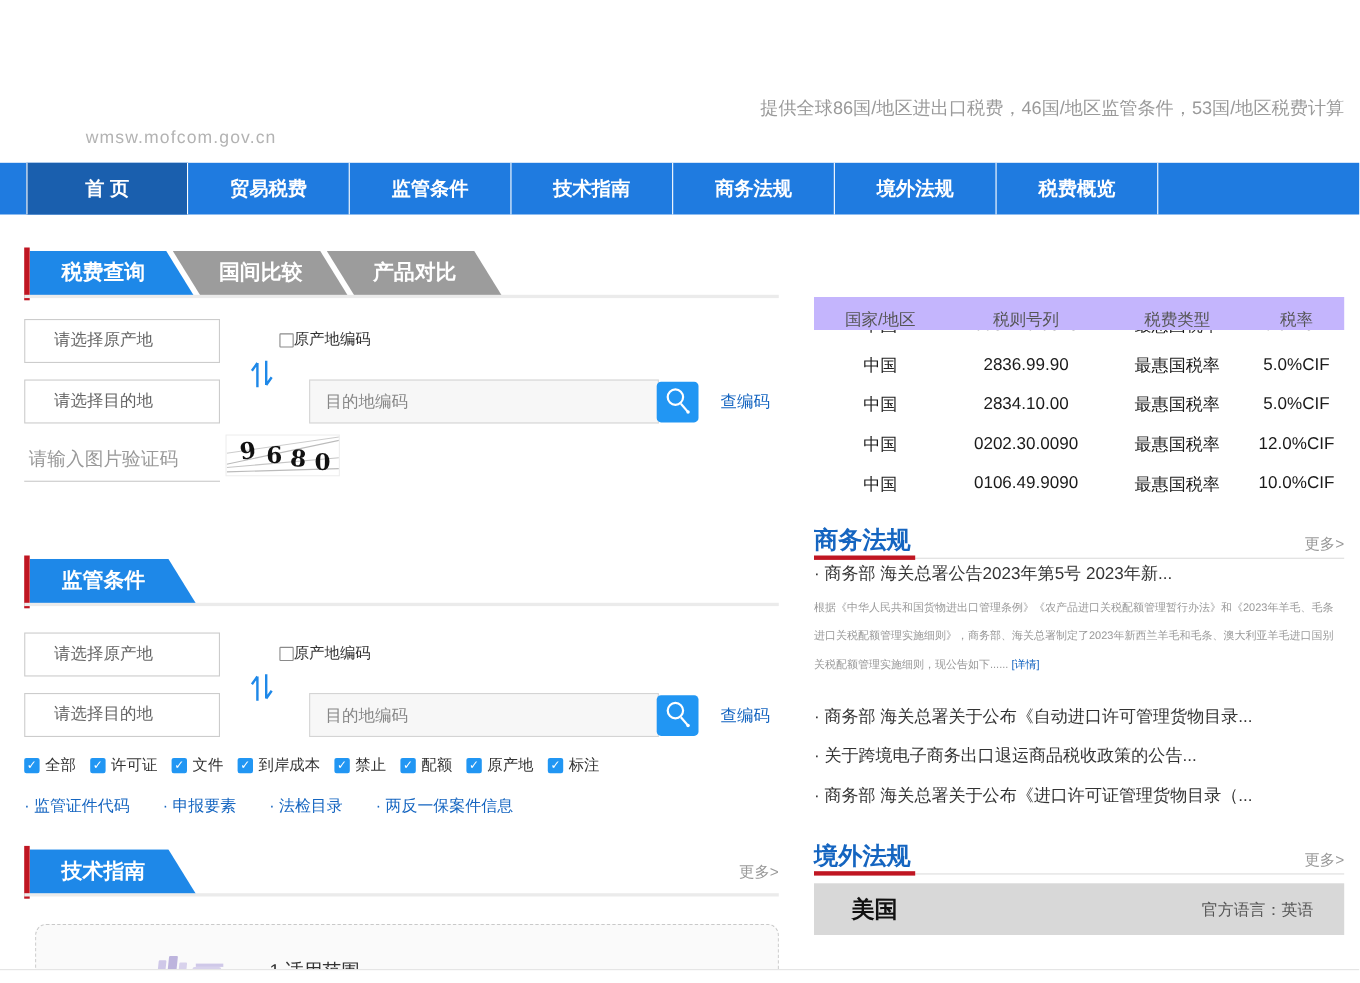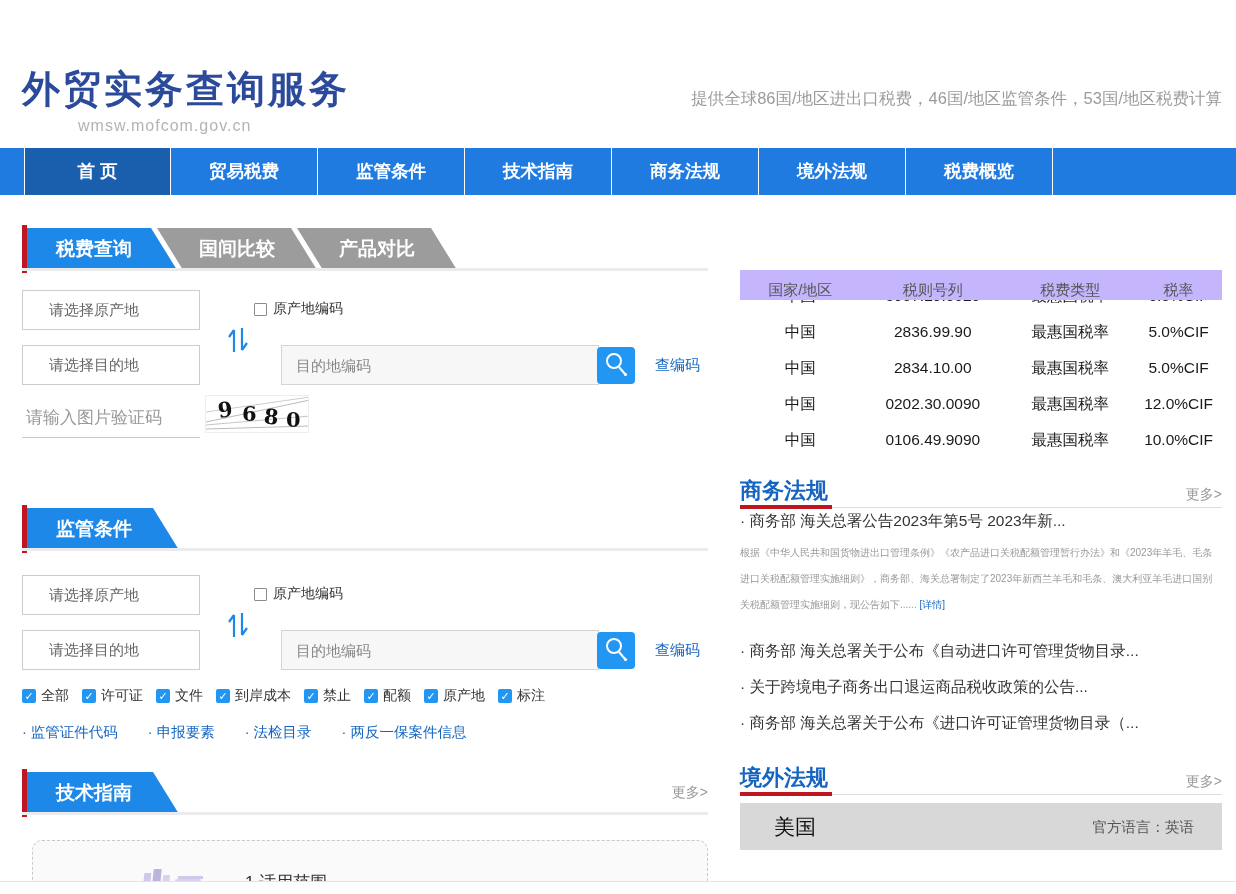--- a/index.html
+++ b/index.html
@@ -35,21 +35,21 @@
 
   .sec-header { position:absolute; left:22px; width:686px; height:42px; }
   .sec-tab { position:absolute; left:5px; top:0; width:152px; height:42px; line-height:42px; text-align:center; padding-right:18px; color:#fff; font-size:19px; font-weight:bold; background:#1e88e8; clip-path:polygon(0 0, calc(100% - 26px) 0, 100% 100%, 0 100%); }
   .more-link { position:absolute; right:0; top:12px; font-size:14px; color:#999; cursor:pointer; }
 
   
   .qform { position:absolute; left:22px; width:686px; height:160px; }
   .sel { position:absolute; left:0; width:178px; height:40px; line-height:38px; border:1px solid #ccc; background:#fff; color:#666; font-size:15px; padding-left:26px; cursor:pointer; }
   .sel-origin { top:0; }
   .sel-dest { top:55px; }
-  .cb-row { position:absolute; left:232px; top:10px; display:flex; align-items:center; gap:6px; font-size:14px; color:#333; cursor:pointer; }
+  .cb-row { position:absolute; left:232px; top:10px; display:flex; align-items:center; gap:0; font-size:14px; color:#333; cursor:pointer; }
   .cb-empty { width:13px; height:13px; border:1px solid #8a8a8a; background:#fff; border-radius:1px; }
   .swap { position:absolute; left:203px; top:35px; width:26px; height:30px; }
   .code-input { position:absolute; left:233px; top:55px; width:318px; height:40px; border:1px solid #d4d4d4; background:#f7f7f7; font-size:15px; color:#444; padding-left:14px; font-family:inherit;margin-left:26px; }
   .code-input::placeholder { color:#888; }
   .search-btn { position:absolute; left:575px; top:57px; width:38px; height:37px; background:#2196f3; border:none; border-radius:4px; cursor:pointer; }
   .code-link { position:absolute; left:633px; top:66px; font-size:15px; color:#1565c0; cursor:pointer; text-decoration:none; }
   .captcha-input { position:absolute; left:0; top:108px; width:178px; height:40px; border:none; border-bottom:1px solid #c9c9c9; font-size:17px; color:#444; padding-left:4px; background:transparent; font-family:inherit; }
   .captcha-input::placeholder { color:#999; }
   .captcha-box { position:absolute; left:183px; top:105px; width:104px; height:38px; background:#fff; border:1px solid #eee; overflow:hidden; cursor:pointer; }
   .captcha-box svg { position:absolute; left:0; top:0; }
@@ -83,32 +83,31 @@
   .rate-row { display:flex; align-items:center; height:36px; cursor:pointer; }
   .rate-row span { font-size:15.5px; color:#1a1a1a; text-align:center; }
 
   .news-featured-title { position:absolute; left:740px; top:511px; width:482px; font-size:15.5px; color:#333; cursor:pointer; }
   .news-summary { position:absolute; left:740px; top:540px; width:482px; font-size:10px; color:#999; line-height:26px; }
   .detail-link { color:#1565c0; cursor:pointer; }
   .news-item { position:absolute; left:740px; width:482px; font-size:15.5px; color:#333; cursor:pointer; white-space:nowrap; }
   .ni1 { top:641px; } .ni2 { top:677px; } .ni3 { top:713px; }
 
   .country-banner { position:absolute; left:740px; top:803px; width:482px; height:47px; background:#d8d8d8; }
-  .country-name { position:absolute; left:34px; top:10px; font-size:21px; font-weight:normal; color:#111; }
+  .country-name { position:absolute; left:34px; top:10px; font-size:21px; font-weight:bold; color:#111; }
   .country-lang { position:absolute; right:28px; top:15px; font-size:14.5px; color:#555; }
 
   .bottom-strip { position:absolute; left:0; bottom:0; width:1236px; height:13px; background:#fff; border-top:1px solid #e3e3e3; }
 </style>
 </head>
 <body>
 
 <div class="page">
 
 
-  <div class="site-title">外贸实务查询服务</div>
   <div class="site-url">wmsw.mofcom.gov.cn</div>
   <div class="tagline">提供全球86国/地区进出口税费，46国/地区监管条件，53国/地区税费计算</div>
 
   <div class="nav">
     <div class="nav-item active">首 页</div>
     <div class="nav-item">贸易税费</div>
     <div class="nav-item">监管条件</div>
     <div class="nav-item">技术指南</div>
     <div class="nav-item">商务法规</div>
     <div class="nav-item">境外法规</div>

